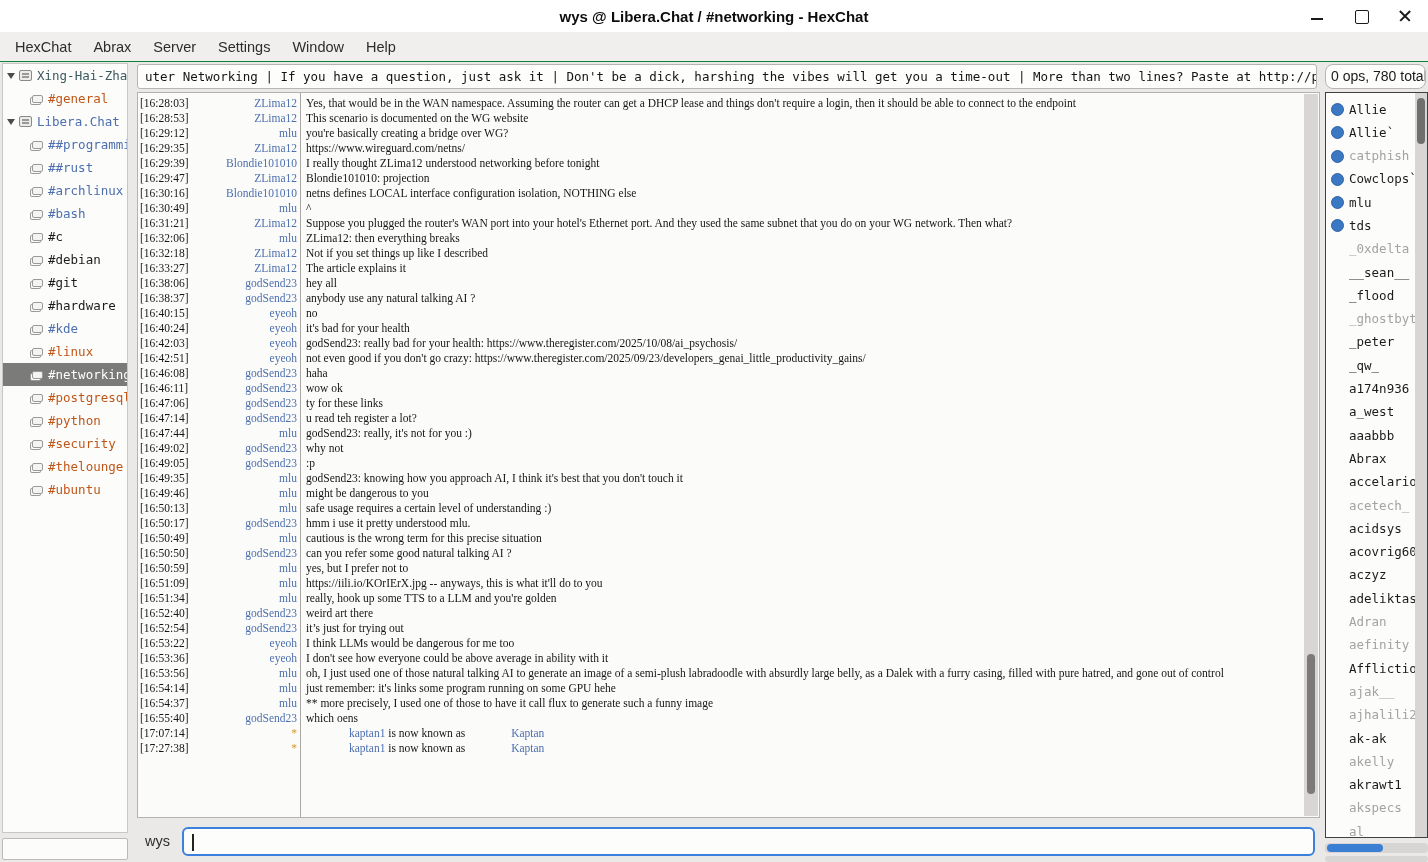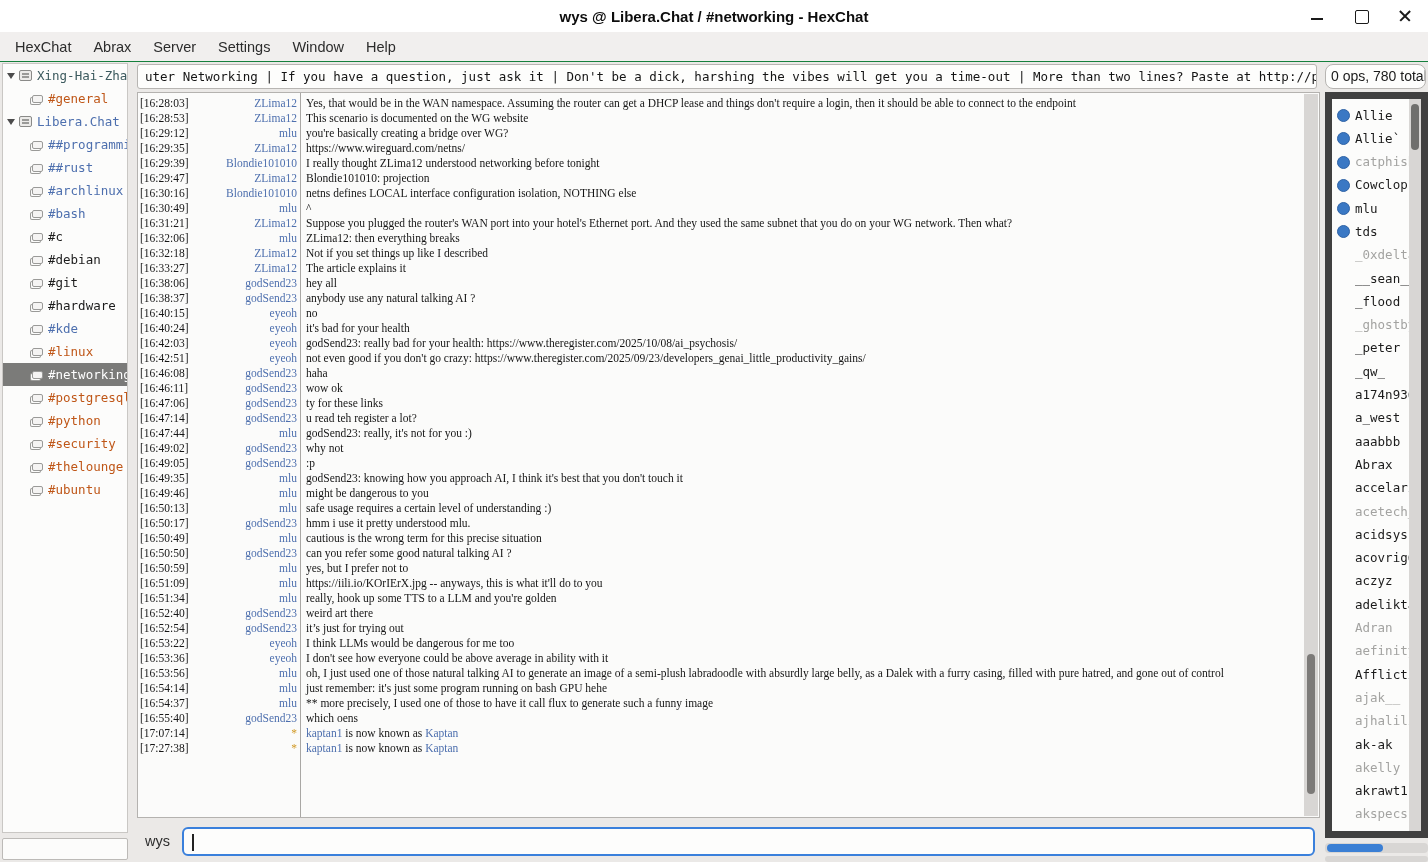--- a/index.html
+++ b/index.html
@@ -58,30 +58,30 @@
   .chat-pane { position:absolute; left:137px; top:92px; width:1183px; height:726px; background:#fbfbfa;
                border:1px solid #b4b2af; overflow:hidden; }
   .chat-vline { position:absolute; left:162px; top:0; bottom:0; width:1px; background:#a9a7a4; }
   .chat-body { position:absolute; left:0; top:3px; right:0; }
   .crow { display:flex; align-items:flex-start; padding-left:2px; line-height:15px;
           font-family:Liberation Serif, serif; font-size:11.5px; color:#151515; }
   .ctime { width:69px; flex:none; }
   .cnick { width:91px; flex:none; text-align:right; color:#4d6fae; padding-right:3px; }
   .cnick.star { color:#d19a27; }
   .cmsg { flex:1; padding-left:6px; padding-right:57px; white-space:pre-wrap; overflow-wrap:anywhere; }
-  .nickref { color:#4d6fae; }
+  .nickref { color:#4d6fae;margin-left:43px; }
   .chat-sbtrack { position:absolute; right:1px; top:1px; bottom:1px; width:14px; background:#d8d6d4; }
   .chat-sbthumb { position:absolute; left:3px; width:8px; top:560px; height:140px; background:#7c7a78; border-radius:4px; }
 
   
   .ul-header { position:absolute; left:1325px; top:64px; width:101px; height:25px; background:#fdfdfc;
                border:1px solid #b7b5b2; border-radius:8px; padding:3px 5px; font-size:14px; color:#1a1a1a;
                white-space:nowrap; overflow:hidden; }
   .ul-pane { position:absolute; left:1325px; top:92px; width:103px; height:746px; background:#fcfcfb;
-             border:7px solid #404040; overflow:hidden; }
+             border:1px solid #404040; overflow:hidden; }
   .ul-list { position:absolute; left:0; top:5px; right:12px; }
   .urow { position:relative; height:23.3px; font-family:"DejaVu Sans Mono",monospace; font-size:12.5px;
           color:#1b1b1b; white-space:nowrap; overflow:hidden; }
   .urow.away { color:#a3a3a1; }
   .udot { position:absolute; left:5px; top:5px; width:13px; height:13px; border-radius:50%;
           background:#3a78c4; border:1px solid #2f63a6; }
   .uname { position:absolute; left:23px; top:3.5px; }
   .ul-sbtrack { position:absolute; right:0; top:0; bottom:0; width:12px; background:#d8d6d4; }
   .ul-sbthumb { position:absolute; left:2px; width:8px; top:5px; height:46px; background:#6f6f6d; border-radius:4px; }
   .hsb1 { position:absolute; left:1325px; top:843px; width:103px; height:10px; background:#d8d6d4; border-radius:4px; }
@@ -393,21 +393,21 @@
         <span class="cmsg">I don't see how everyone could be above average in ability with it</span>
       </div>
       <div class="crow">
         <span class="ctime">[16:53:56]</span>
         <span class="cnick">mlu</span>
         <span class="cmsg">oh, I just used one of those natural talking AI to generate an image of a semi-plush labradoodle with absurdly large belly, as a Dalek with a furry casing, filled with pure hatred, and gone out of control</span>
       </div>
       <div class="crow">
         <span class="ctime">[16:54:14]</span>
         <span class="cnick">mlu</span>
-        <span class="cmsg">just remember: it's just some program running on bash GPU hehe</span>
+        <span class="cmsg">just remember: it's links some program running on some GPU hehe</span>
       </div>
       <div class="crow">
         <span class="ctime">[16:54:37]</span>
         <span class="cnick">mlu</span>
         <span class="cmsg">** more precisely, I used one of those to have it call flux to generate such a funny image</span>
       </div>
       <div class="crow">
         <span class="ctime">[16:55:40]</span>
         <span class="cnick">godSend23</span>
         <span class="cmsg">which oens</span>

